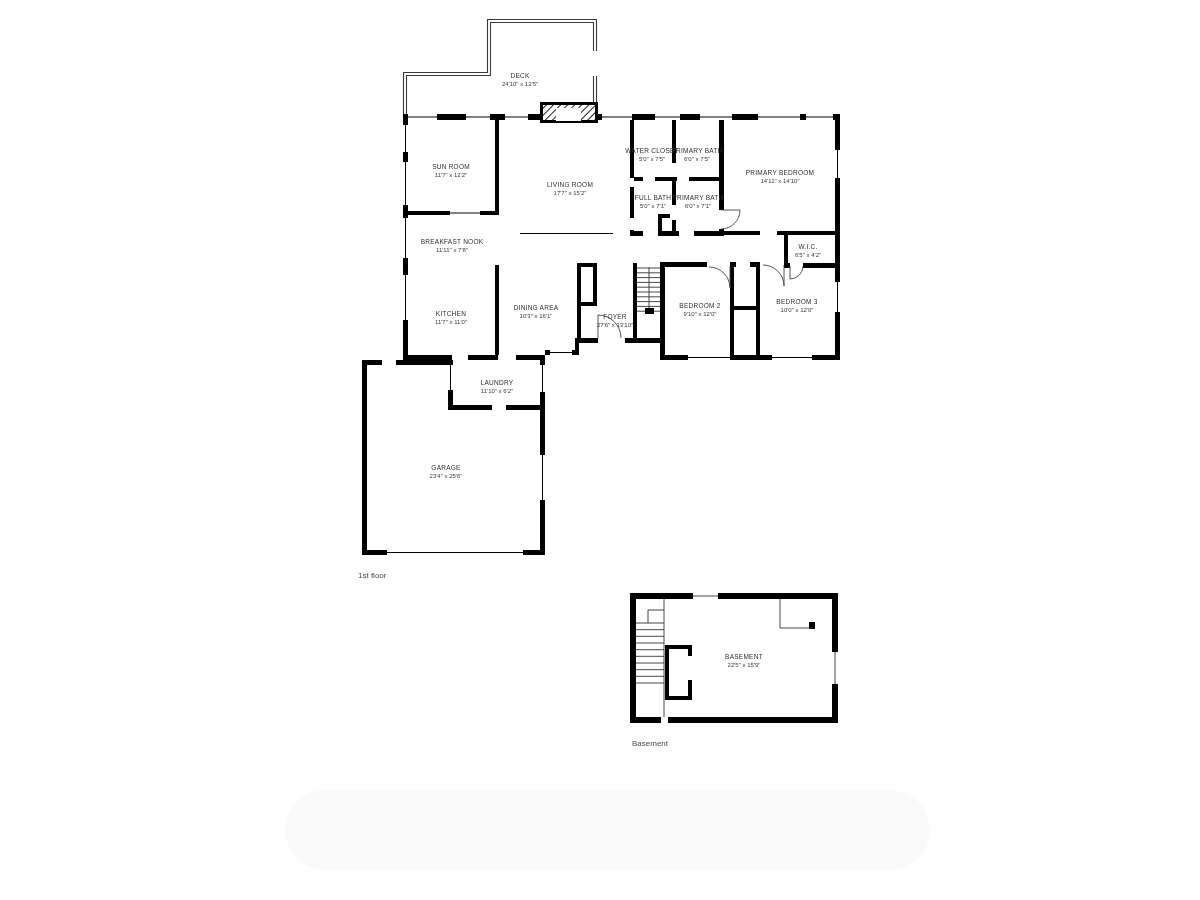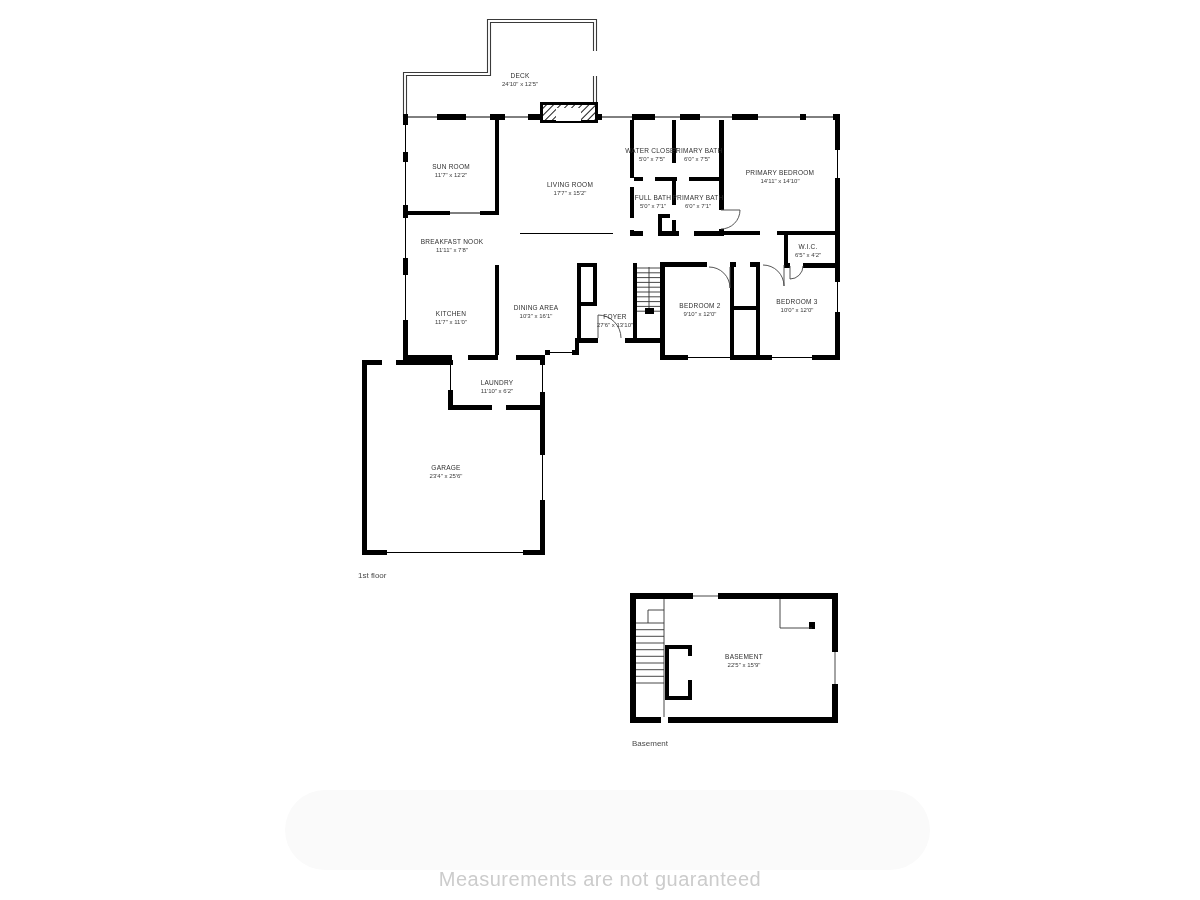--- a/index.html
+++ b/index.html
@@ -304,15 +304,14 @@
   </div>
 
   <div class="room" style="left:744px;top:661px">
     <div class="rname">BASEMENT</div>
     <div class="rdims">22'5" x 15'9"</div>
   </div>
 
   <div class="caption" style="left:358px;top:571px">1st floor</div>
   <div class="caption" style="left:632px;top:739px">Basement</div>
 
-  <div class="note">Measurements are not guaranteed</div>
 
 </div>
 
 </body></html>

